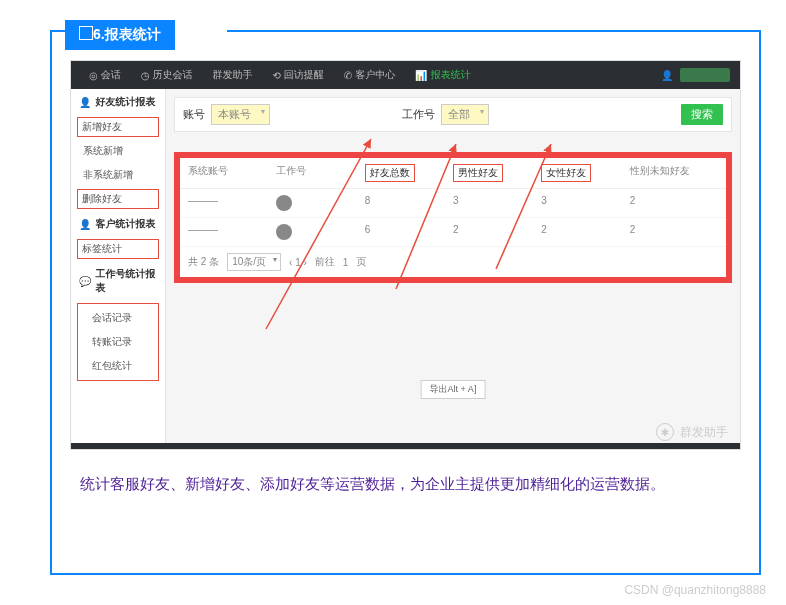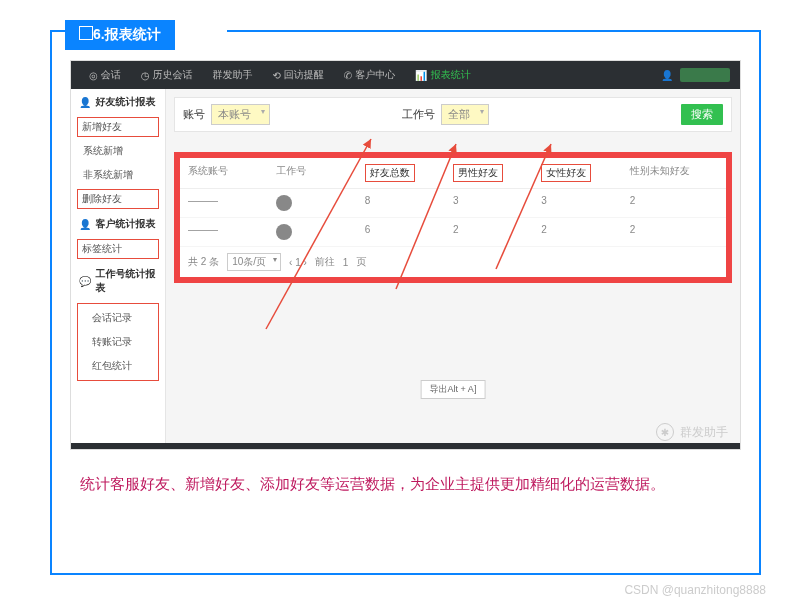--- a/index.html
+++ b/index.html
@@ -47,21 +47,21 @@
 .pager .sel::after{content:"▾";position:absolute;right:3px;font-size:8px}
 .arr-svg{position:absolute;top:0;left:0;width:100%;height:100%;pointer-events:none}
 
 .export-btn{position:absolute;bottom:50px;left:50%;transform:translateX(-50%);border:1px solid #ccc;padding:2px 8px;font-size:9px;color:#666;background:#fff}
 
 .watermark{position:absolute;bottom:8px;right:12px;color:rgba(200,200,200,0.9);font-size:12px;display:flex;align-items:center;gap:6px}
 .watermark .wc{width:18px;height:18px;border:1px solid rgba(200,200,200,0.9);border-radius:50%;display:flex;align-items:center;justify-content:center;font-size:10px}
 
 .bottom-bar{position:absolute;bottom:0;left:0;right:0;height:6px;background:#2b2f33}
 
-.caption{position:absolute;top:470px;left:80px;right:55px;font-size:15px;color:#be185d;line-height:1.9}
+.caption{position:absolute;top:470px;left:80px;right:55px;font-size:15px;color:#4c1d95;line-height:1.9}
 .csdn{position:absolute;bottom:8px;right:20px;font-size:12px;color:#ccc}
 </style>
 </head>
 <body>
 
 <div class="header-tag">
   <span class="sq"></span>
   <span>6.报表统计</span>
 </div>
 

